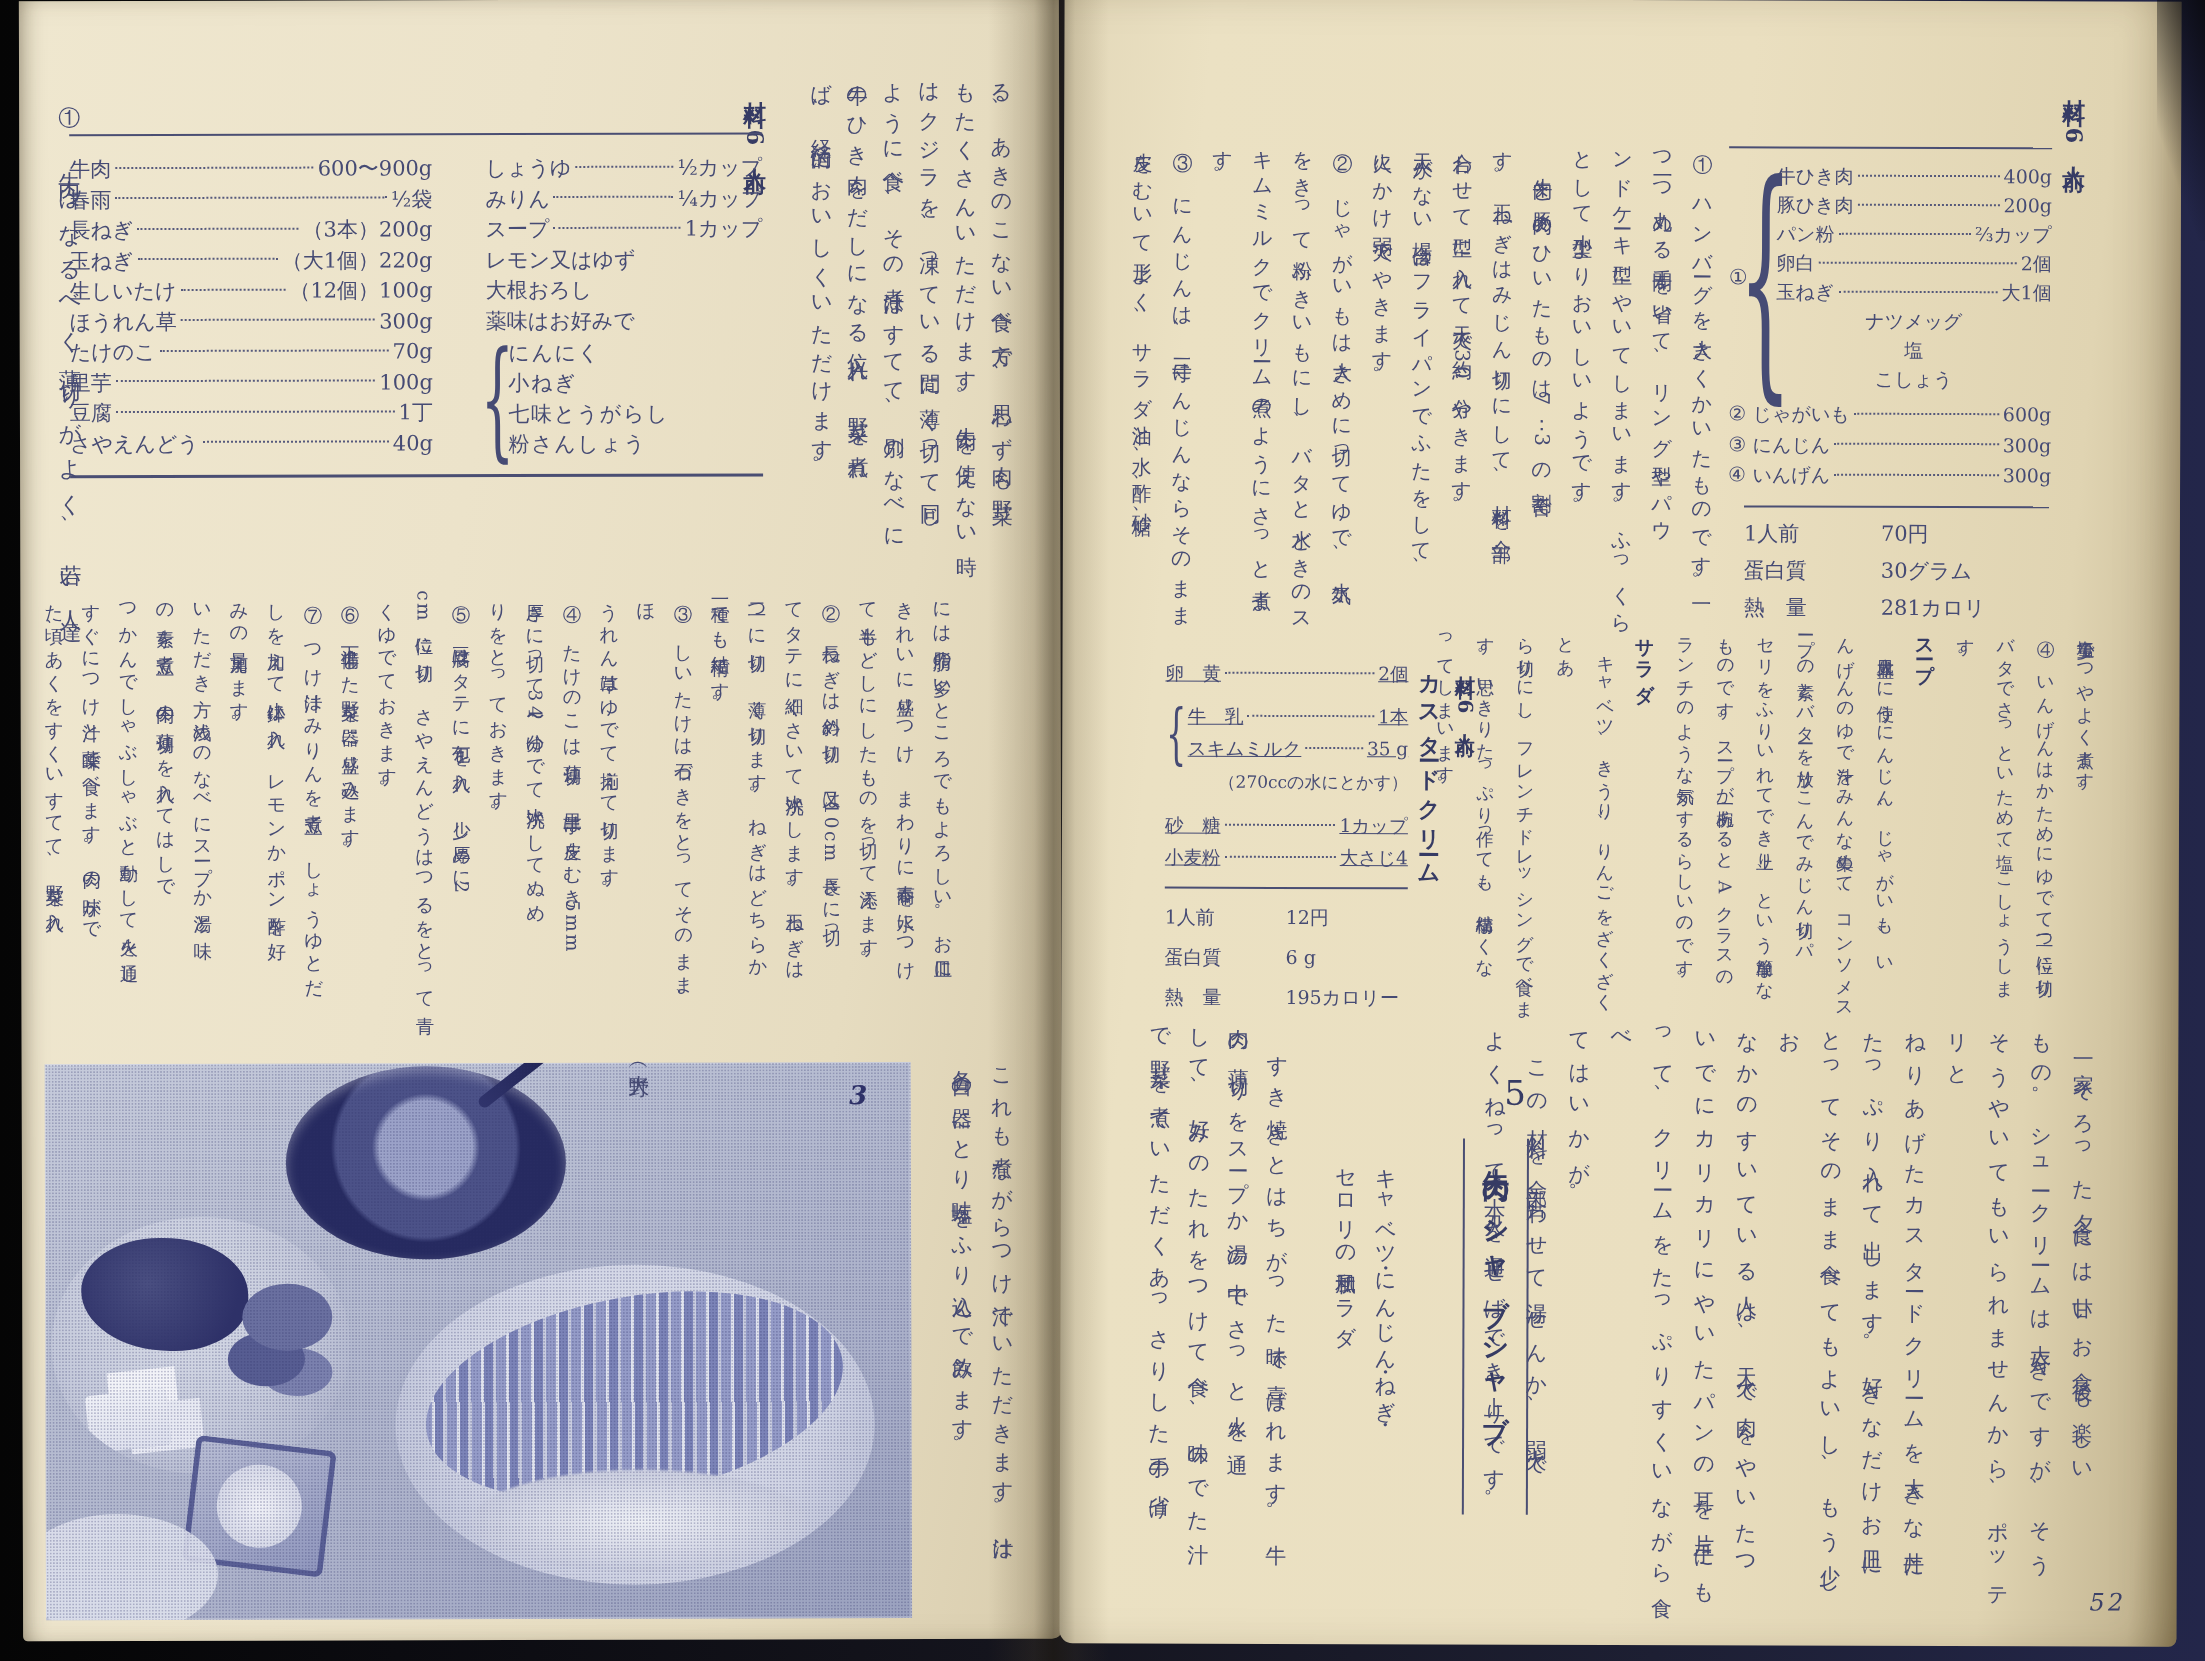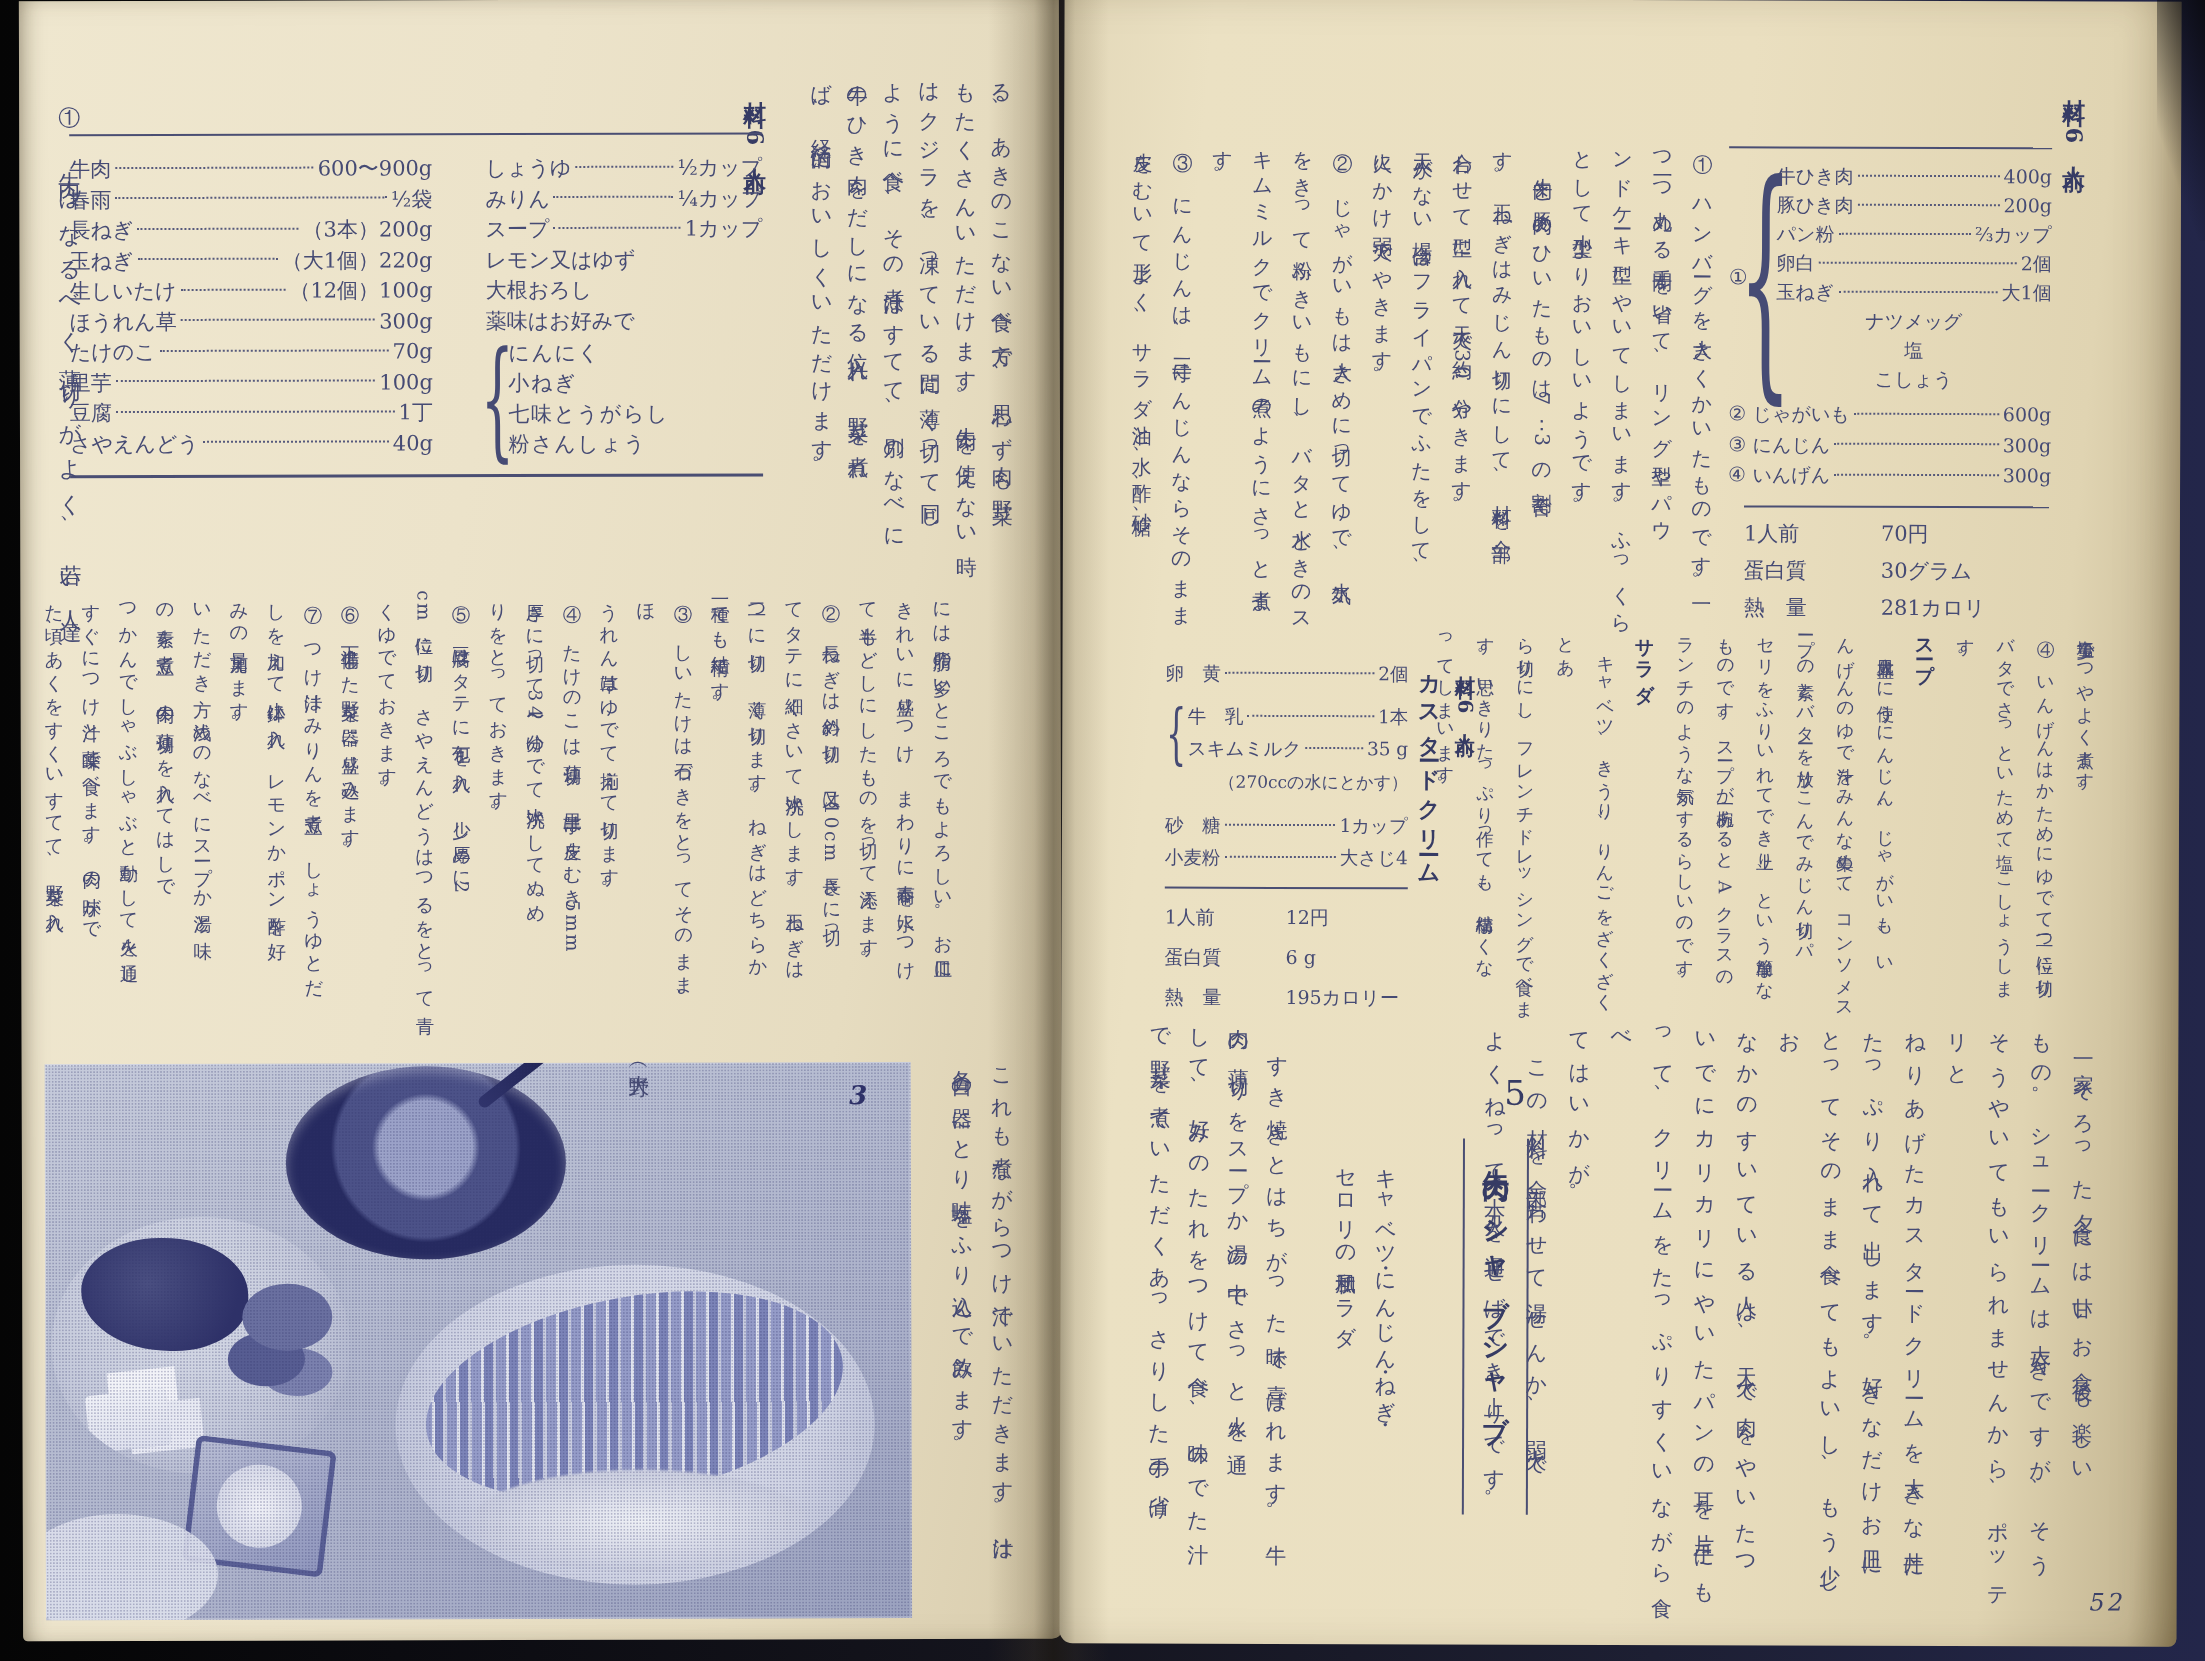--- a/index.html
+++ b/index.html
@@ -91,21 +91,21 @@
   #rp-table .nrows .ing-row{line-height:30.5px;}
   #rp-table .nrows .gnum{font-size:20px;}
   .nutri-rows{font-size:21px;}
   .nutri-rows .nrow{display:flex;line-height:37px;}
   .nutri-rows .nlab{width:137px;white-space:pre;}
   #rp-nutri{position:absolute;left:681px;top:505px;width:305px;}
   #rp-nutri .rule{margin-bottom:8px;}
 
   
   #rp-custard{left:103px;top:659px;width:243px;font-size:18.5px;}
-  #rp-custard .ing-row{line-height:32px;}
+  #rp-custard .ing-row{line-height:32px;text-decoration:underline;}
   #rp-custard .pair{display:flex;align-items:center;margin-top:11.2px;}
   #rp-custard .pair .prows{flex:1;}
   #rp-custard .note{text-align:right;font-size:17px;line-height:35px;white-space:pre;}
   #rp-custard .sf{margin-top:9.6px;}
   #rp-custard .rule{margin-top:13px;}
   #rp-custnutri{margin-top:8px;}
   #rp-custnutri .nrow{line-height:40px;font-size:19px;display:flex;}
   #rp-custnutri .nlab{width:121px;white-space:pre;}
   #rp-custlabel{left:350px;top:660px;height:345px;}
   #rp-custlabel .cl-main{font-size:22px;font-weight:bold;letter-spacing:4.8px;line-height:35px;color:var(--ink-strong);}

